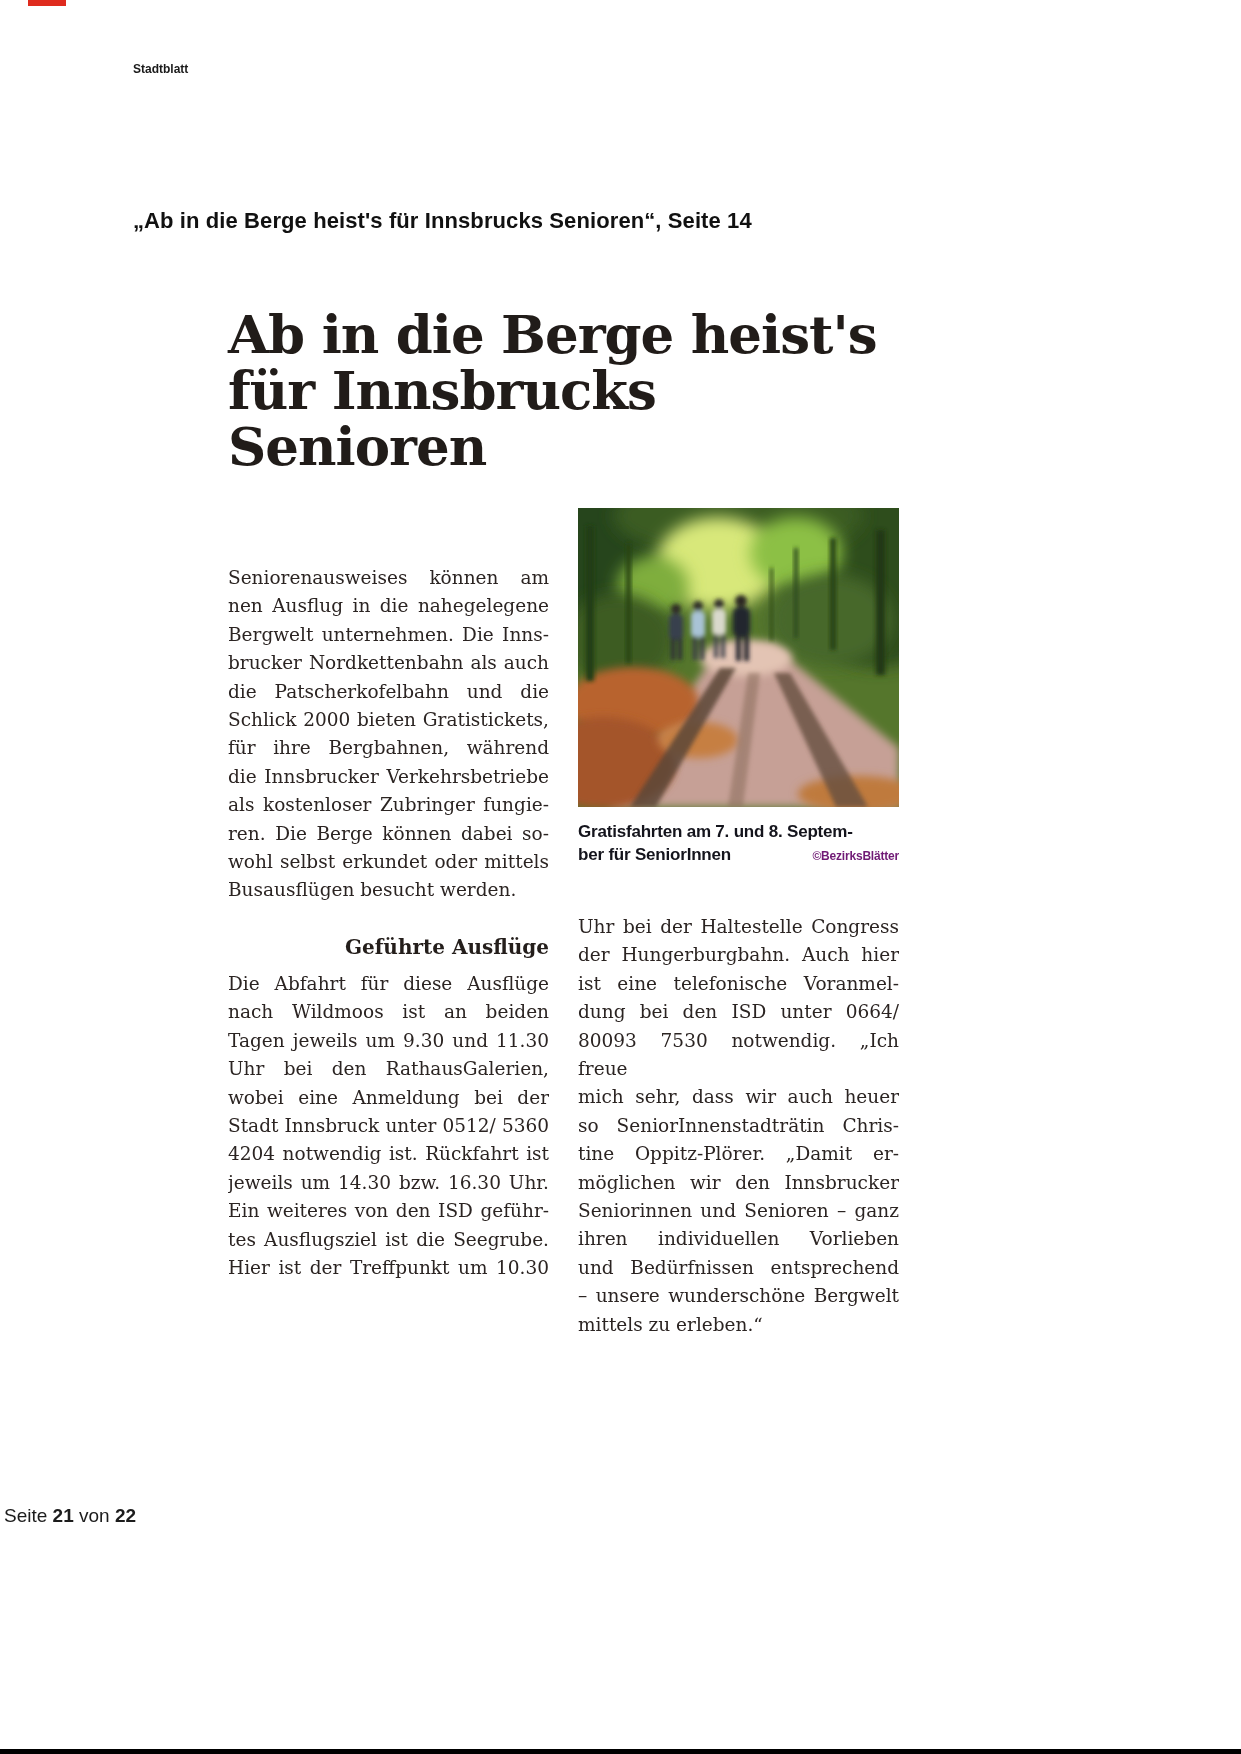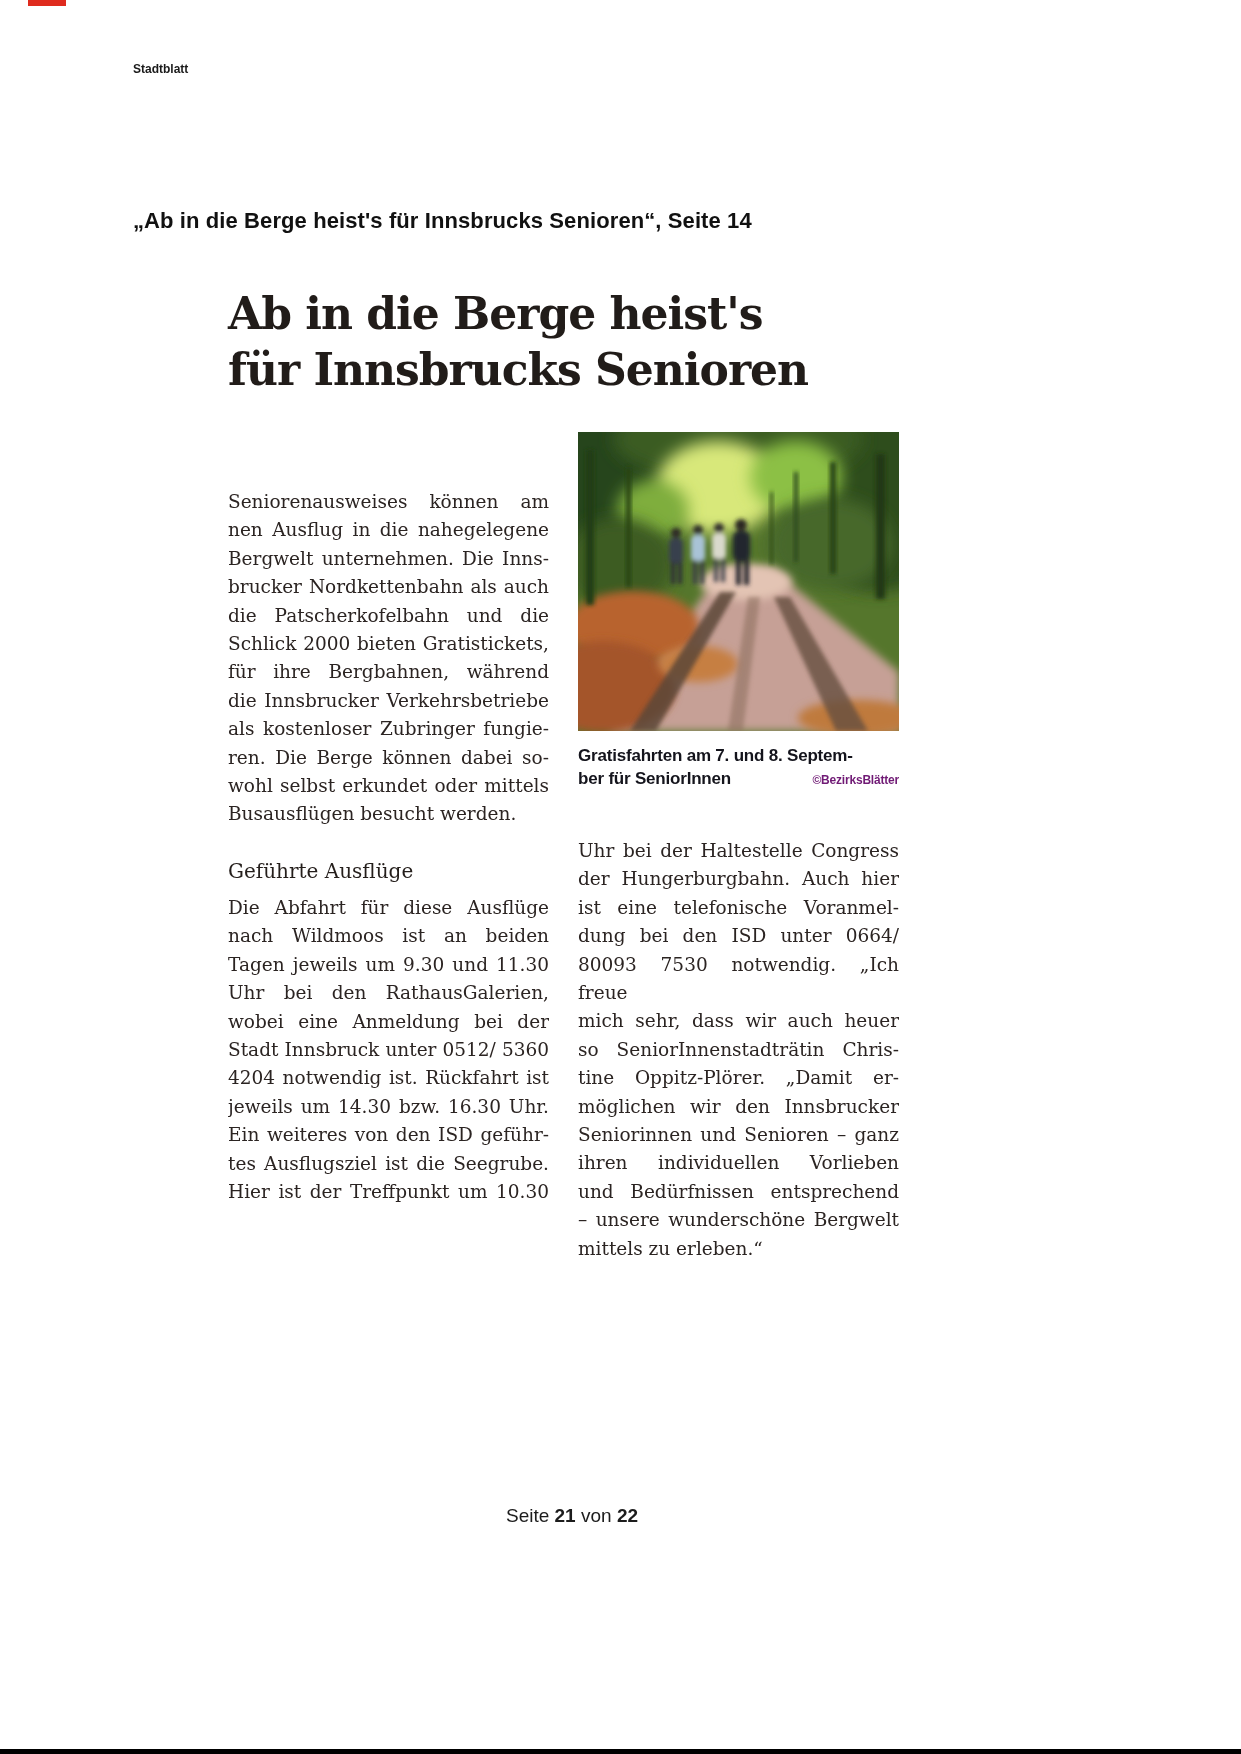--- a/index.html
+++ b/index.html
@@ -21,58 +21,59 @@
   }
   .doc-heading {
     position:absolute; left:133px; top:208px;
     font-size:22px; font-weight:bold; color:#111;
     letter-spacing:0.1px;
   }
 
   .article { position:absolute; left:228px; top:286px; width:672px; }
   .headline {
     font-family:"DejaVu Serif", serif;
-    font-weight:bold; font-size:44px; line-height:56px;
-    color:#211c19; letter-spacing:-1px;
+    font-weight:bold; font-size:53px; line-height:56px;
+    color:#211c19; letter-spacing:-1px;margin-top:20px;
   }
   .content { display:flex; gap:29px; margin-top:34px; }
   .col { width:321px; }
   .col-left { padding-top:56px; }
 
   .body-line {
     font-family:"DejaVu Serif", serif;
     font-size:18.5px; line-height:28.4px;
     color:#2b2422;
     text-align:justify; text-align-last:justify;
     text-justify:inter-word;
     white-space:normal; overflow:hidden;
   }
   .body-line.ragged { text-align-last:left; }
 
   .subhead {
     font-family:"DejaVu Serif", serif;
-    font-weight:normal; font-size:20px; color:#241e1b;
+    font-weight:bold; font-size:20px; color:#241e1b;
     margin:30px 0 11px 0;
+    text-align:right;
   }
 
   .photo { display:block; width:321px; height:299px; }
 
   .caption { margin-top:13px; }
   .cap-line {
     font-size:17px; line-height:23px; font-weight:bold;
     color:#14141c; letter-spacing:-0.2px;
   }
   .cap-row { display:flex; justify-content:space-between; align-items:baseline; }
   .credit { font-size:12px; font-weight:bold; color:#701a75; letter-spacing:-0.2px; }
 
   .continuation { margin-top:47px; }
 
   .page-footer {
-    position:absolute; left:16px; top:1505px; width:1112px;
-    text-align:center; font-size:19px; color:#1c1c1c;
+    position:absolute; left:4px; top:1505px; width:1112px;
+    font-size:19px; color:#1c1c1c;
   }
   .page-footer b { font-weight:bold; }
 </style>
 </head>
 <body>
 
 <div class="page">
 
   <div class="top-mark" style="background: rgb(223, 43, 30);"></div>
 

